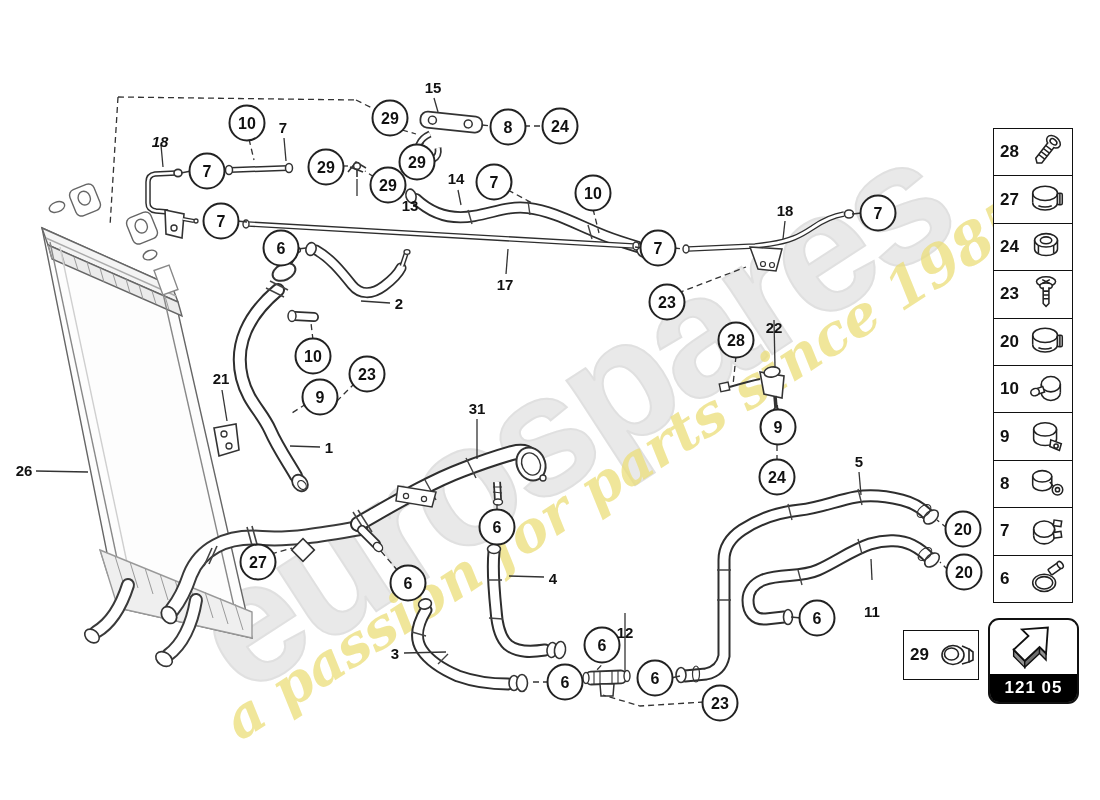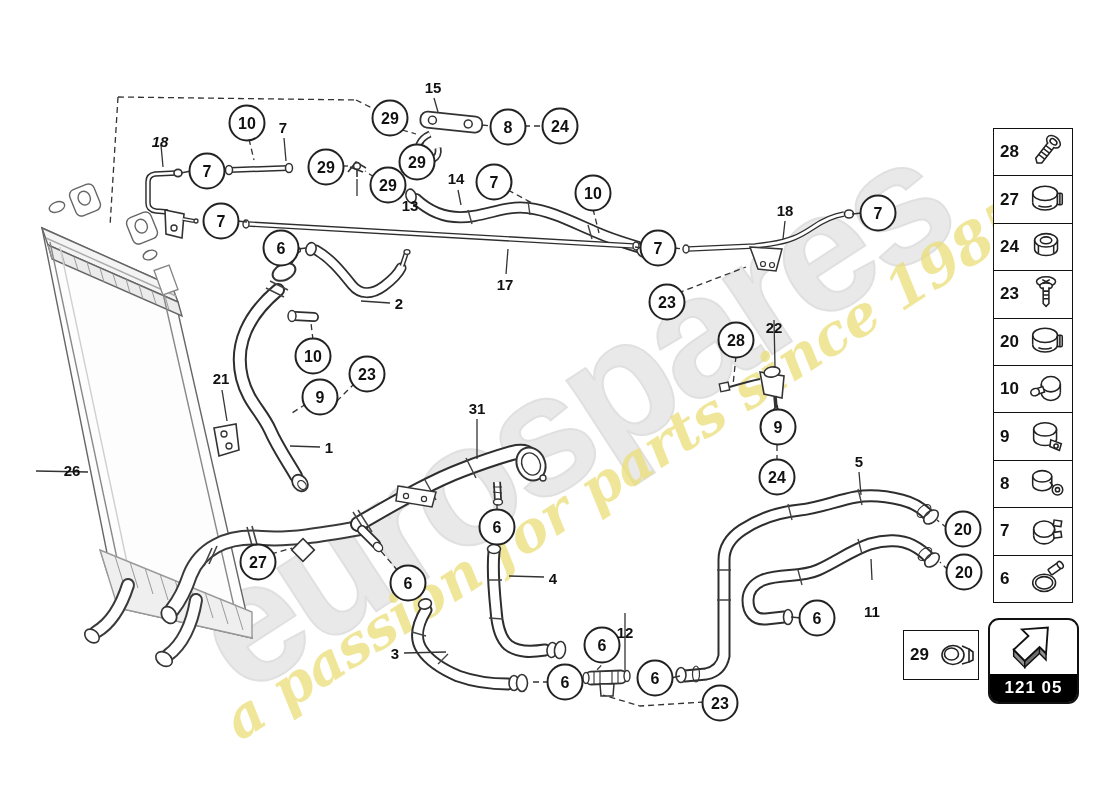--- a/index.html
+++ b/index.html
@@ -353,21 +353,21 @@
       <div class="plabel" style="left: 283px; top: 127px;">7</div>
       <div class="plabel" style="left: 377px; top: 205px; margin-left: 33px;">13</div>
       <div class="plabel" style="left: 456px; top: 178px;">14</div>
       <div class="plabel" style="left: 505px; top: 284px;">17</div>
       <div class="plabel" style="left: 785px; top: 210px;">18</div>
       <div class="plabel" style="left: 399px; top: 303px;">2</div>
       <div class="plabel" style="left: 774px; top: 327px;">22</div>
       <div class="plabel" style="left: 221px; top: 378px;">21</div>
       <div class="plabel" style="left: 329px; top: 447px;">1</div>
       <div class="plabel" style="left: 477px; top: 408px;">31</div>
-      <div class="plabel" style="left: 24px; top: 470px; margin-left: 48px;">26</div>
+      <div class="plabel" style="left: 24px; top: 470px;">26</div>
       <div class="plabel" style="left: 859px; top: 461px;">5</div>
       <div class="plabel" style="left: 553px; top: 578px;">4</div>
       <div class="plabel" style="left: 872px; top: 611px;">11</div>
       <div class="plabel" style="left: 395px; top: 653px;">3</div>
       <div class="plabel" style="left: 625px; top: 602px; margin-top: 30px;">12</div>
     </div>
 
   <div id="sidebar">
 
     <div class="side-cell">

